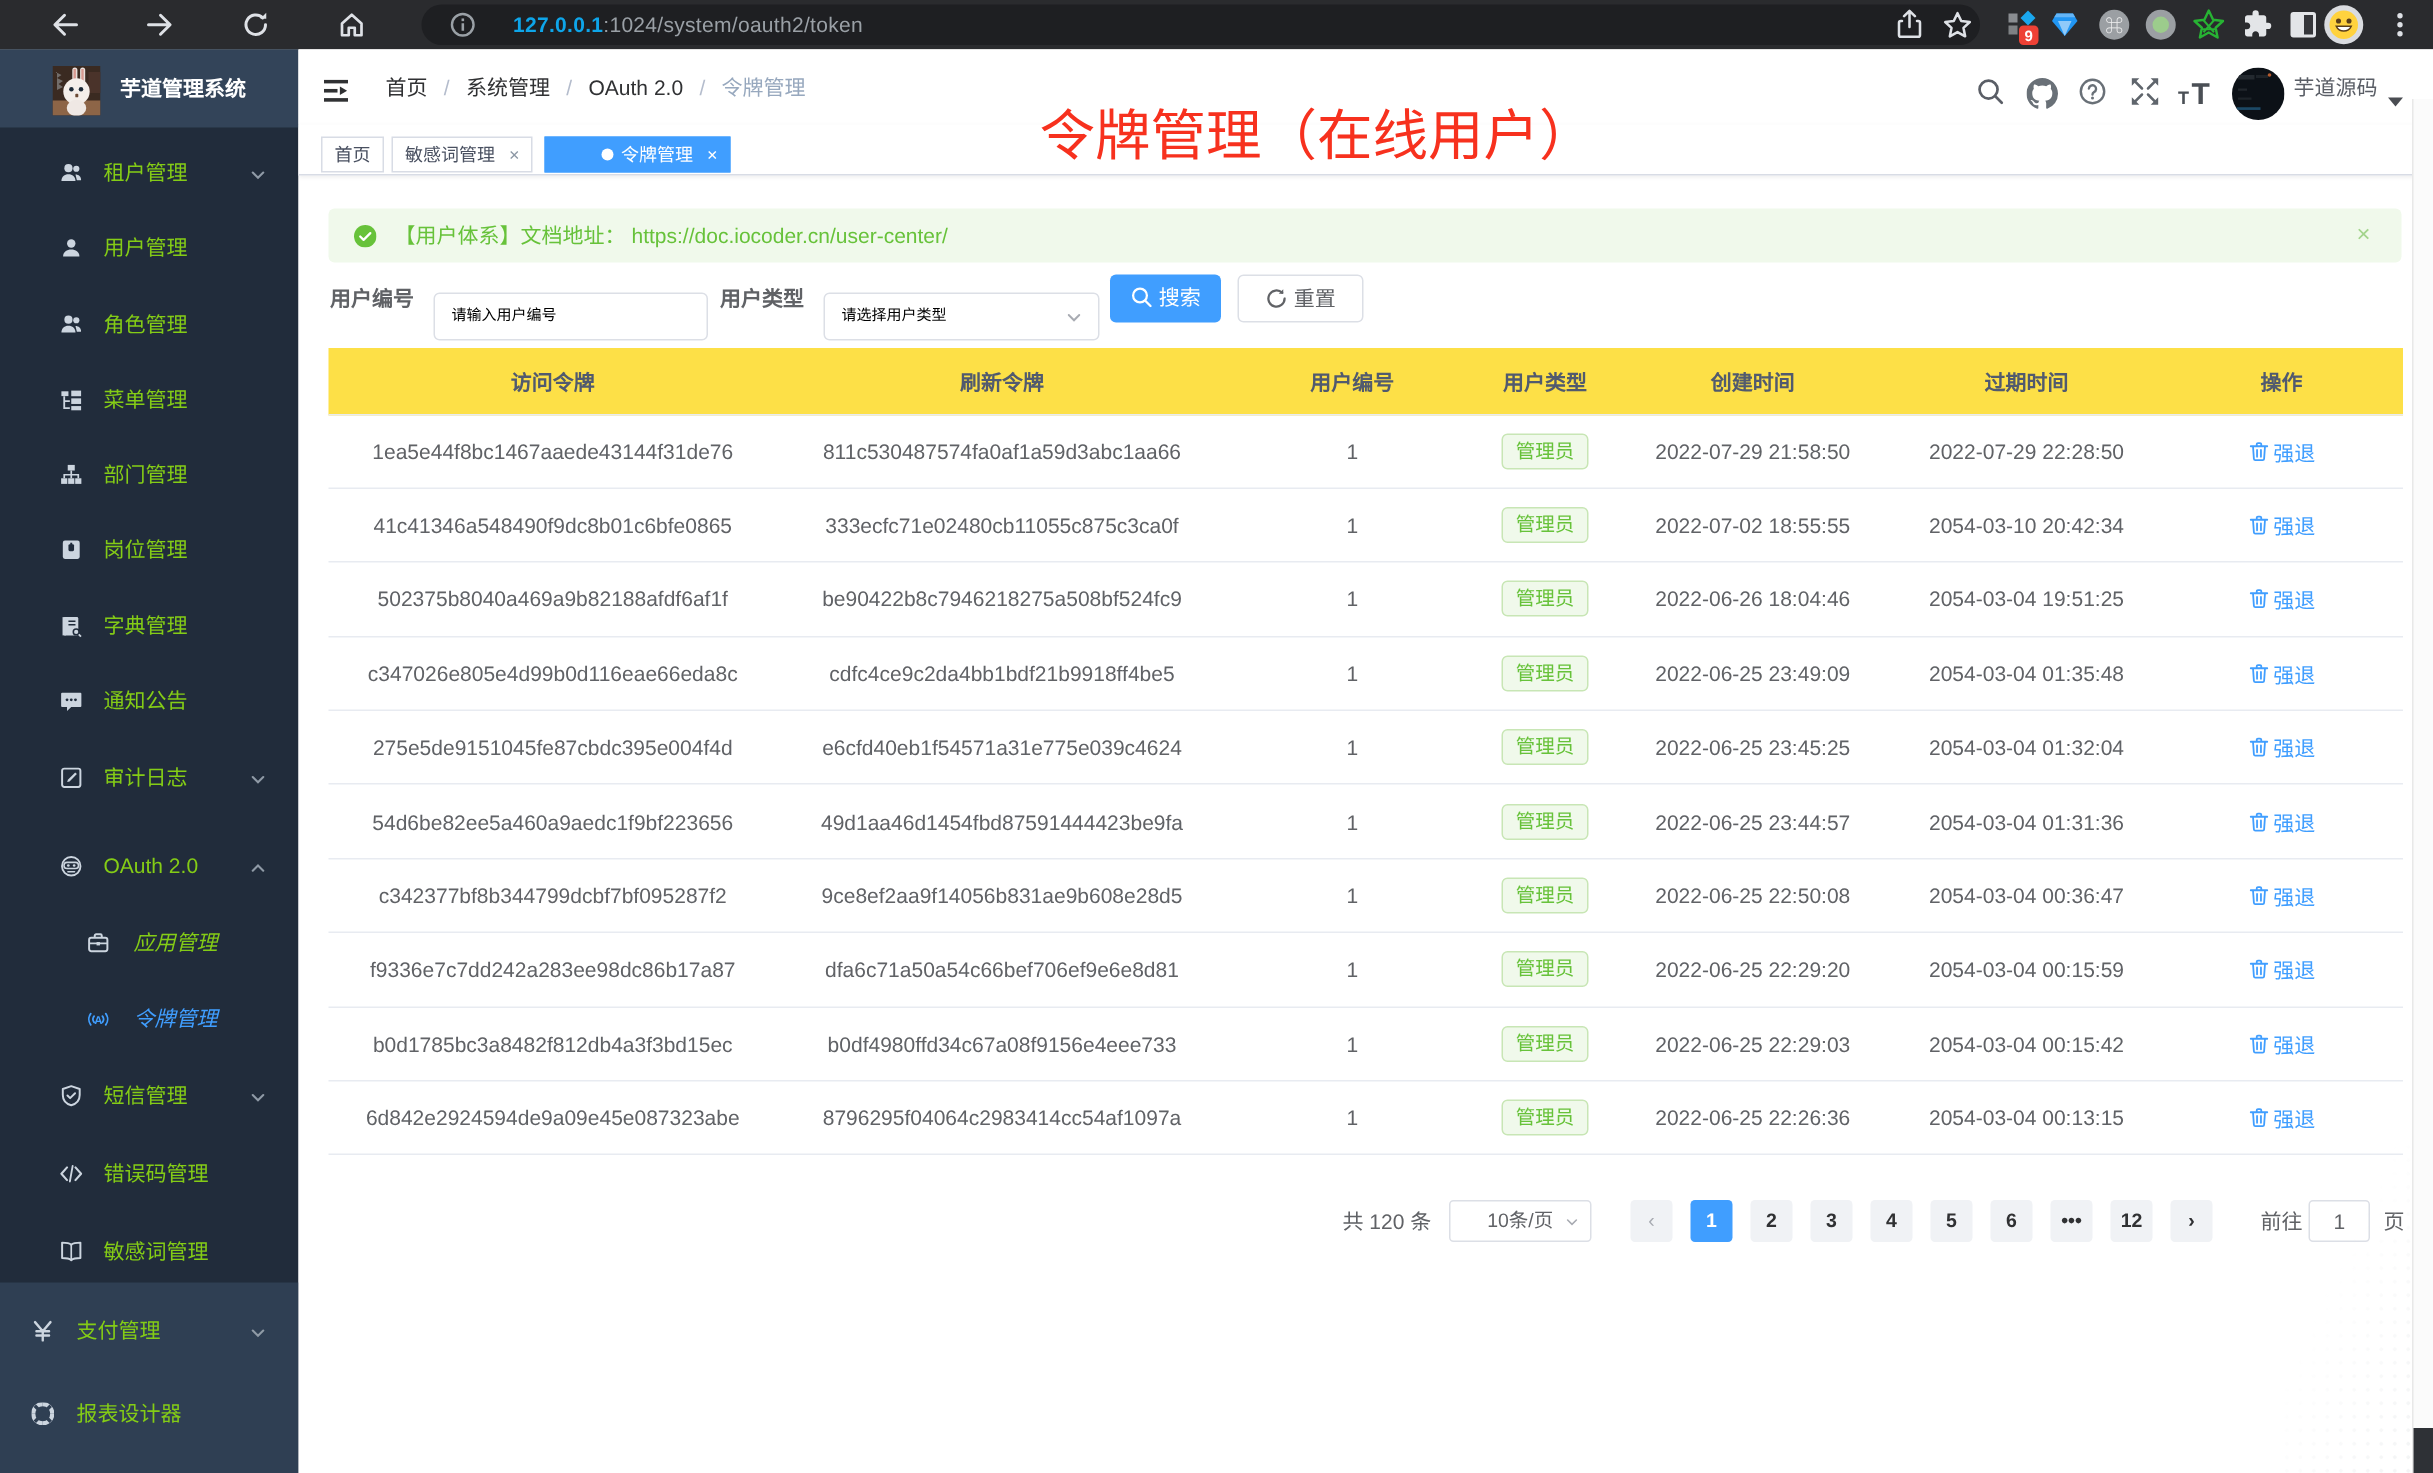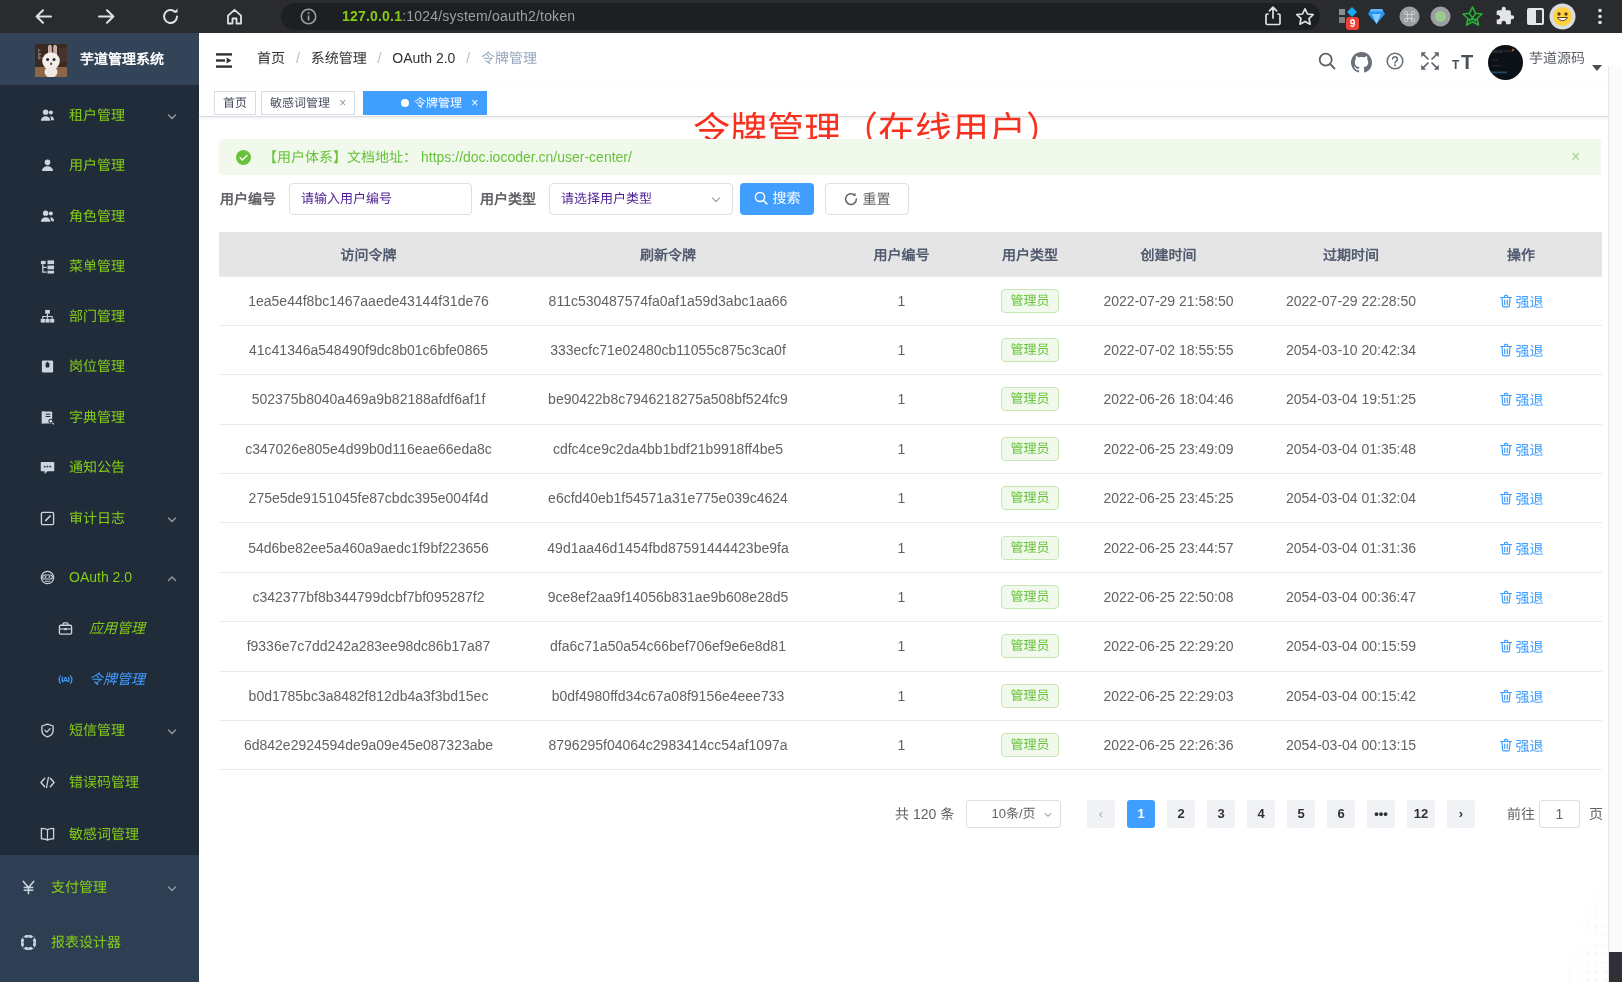--- a/index.html
+++ b/index.html
@@ -5,21 +5,21 @@
 <style>
   * { margin:0; padding:0; box-sizing:border-box; }
   html,body { width:1622px; height:982px; overflow:hidden; }
   body { font-family:"Liberation Sans", sans-serif; font-size:14px; background:#fff; position:relative; }
 
   
   #chrome { position:absolute; left:0; top:0; width:1622px; height:33px; background:#2a2b2e; }
   #chrome svg { position:absolute; }
   #urlpill { position:absolute; left:281px; top:3px; width:1039px; height:27px; border-radius:14px; background:#1e1f22; }
   #urltext { position:absolute; left:342px; top:0; height:33px; line-height:33px; font-size:14px; color:#9aa0a6; letter-spacing:0.2px; }
-  #urltext b { color:#84cc16; font-weight:bold; }
+  #urltext b { color:#0ea5e9; font-weight:bold; }
 
   
   #sidebar { position:absolute; left:0; top:33px; width:199px; height:949px; background:#212c3b; }
   #sidebar .logo { position:absolute; left:0; top:0; width:199px; height:52px; background:#334459; }
   #sidebar .logo .ttl { position:absolute; left:80px; top:0; height:52px; line-height:52px; color:#fff; font-weight:bold; font-size:14px; }
   #sidebar .botbg { position:absolute; left:0; top:822px; width:199px; height:127px; background:#2f3f53; }
   .mi { position:absolute; left:0; width:199px; height:50px; color:#84cc16; font-size:14px; }
   .mi .txt { position:absolute; left:69px; top:0; height:50px; line-height:50px; }
   .mi .ic { position:absolute; left:40px; top:18px; width:15px; height:15px; }
   .mi .ar { position:absolute; left:166px; top:21px; width:12px; height:12px; }
@@ -33,36 +33,36 @@
   #main { position:absolute; left:199px; top:33px; width:1423px; height:949px; background:#fff; }
   #navbar { position:absolute; left:0; top:0; width:1423px; height:50px; background:#fff; }
   #crumbs { position:absolute; left:58px; top:0; height:50px; line-height:50px; font-size:14px; color:#303133; font-weight:500; }
   #crumbs .sep { color:#b4bccc; margin:0 7px; font-weight:normal; }
   #crumbs .last { color:#97a8be; font-weight:normal; }
   #tags { position:absolute; left:0; top:50px; width:1423px; height:34px; background:#fff; border-bottom:1px solid #d8dce5; box-shadow:0 1px 3px 0 rgba(0,0,0,.08); }
   .tag-item { position:absolute; top:8px; height:24px; line-height:22px; border:1px solid #d8dce5; background:#fff; color:#495060; font-size:12px; padding:0 8px; }
   .tag-item.on { background:#409eff; color:#fff; border-color:#409eff;padding-left:37px; }
   .tag-item .dot { display:inline-block; width:8px; height:8px; border-radius:50%; background:#fff; margin-right:5px; position:relative; top:0px; }
   .tag-item .x { margin-left:6px; font-size:12px; }
-  #rednote { position:absolute; left:494px; top:39px; width:740px; font-size:37px; line-height:37px; color:#f7311e; white-space:nowrap; font-family:"Liberation Sans",sans-serif;margin-top:40px; }
+  #rednote { position:absolute; left:494px; top:39px; width:740px; font-size:37px; line-height:37px; color:#f7311e; white-space:nowrap; font-family:"Liberation Sans",sans-serif; }
 
   
   #alert { position:absolute; left:20px; top:106px; width:1382px; height:36px; background:#f0f9eb; border-radius:4px; color:#67c23a; }
   #alert .atxt { position:absolute; left:44px; top:0; height:36px; line-height:36px; font-size:14px; }
   #alert .ax { position:absolute; right:16px; top:11px; width:14px; height:14px; color:#a3d48c; font-size:16px; line-height:14px; }
 
   
   .flabel { position:absolute; top:150px; height:32px; line-height:32px; font-weight:bold; color:#606266; font-size:14px; }
-  .finput { position:absolute; top:150px; height:32px; border:1px solid #dcdfe6; border-radius:4px; background:#fff; line-height:30px; color:#4c1d95; font-size:13px; padding-left:11px; }
+  .finput { position:absolute; top:162px; height:32px; border:1px solid #dcdfe6; border-radius:4px; background:#fff; line-height:30px; color:#000000; font-size:10px; padding-left:11px; }
   .fbtn { position:absolute; top:150px; height:32px; border-radius:4px; font-size:14px; line-height:30px; text-align:center; }
 
   
   #table { position:absolute; left:20px; top:199px; width:1383px; }
   .trow { position:relative; width:1383px; height:49.4px; border-bottom:1px solid #e8ebf1; }
-  .thead { height:44.5px; background:#e5e5e5; border-bottom:1px solid #e8ebf1; position:relative; }
+  .thead { height:44.5px; background:#fde047; border-bottom:1px solid #e8ebf1; position:relative; }
   .cell { position:absolute; top:0; height:100%; display:flex; align-items:center; justify-content:center; color:#606266; font-size:14px; }
   .thead .cell { color:#515a6e; font-weight:bold; }
   .c1{left:0;width:299px;} .c2{left:299px;width:300px;} .c3{left:599px;width:167px;}
   .c4{left:766px;width:90px;} .c5{left:856px;width:187px;} .c6{left:1043px;width:178px;}
   .c7{left:1221px;width:162px;}
   .gtag { display:inline-block; height:24px; line-height:22px; padding:0 8px; background:#f0f9eb; border:1px solid #c8e6b5; border-radius:4px; color:#67c23a; font-size:13px; }
   .dlink { color:#409eff; font-size:14px; display:flex; align-items:center; gap:3px; }
 
   
   #pager { position:absolute; left:0; top:767px; width:1396px; height:28px; font-size:14px; color:#606266; }

